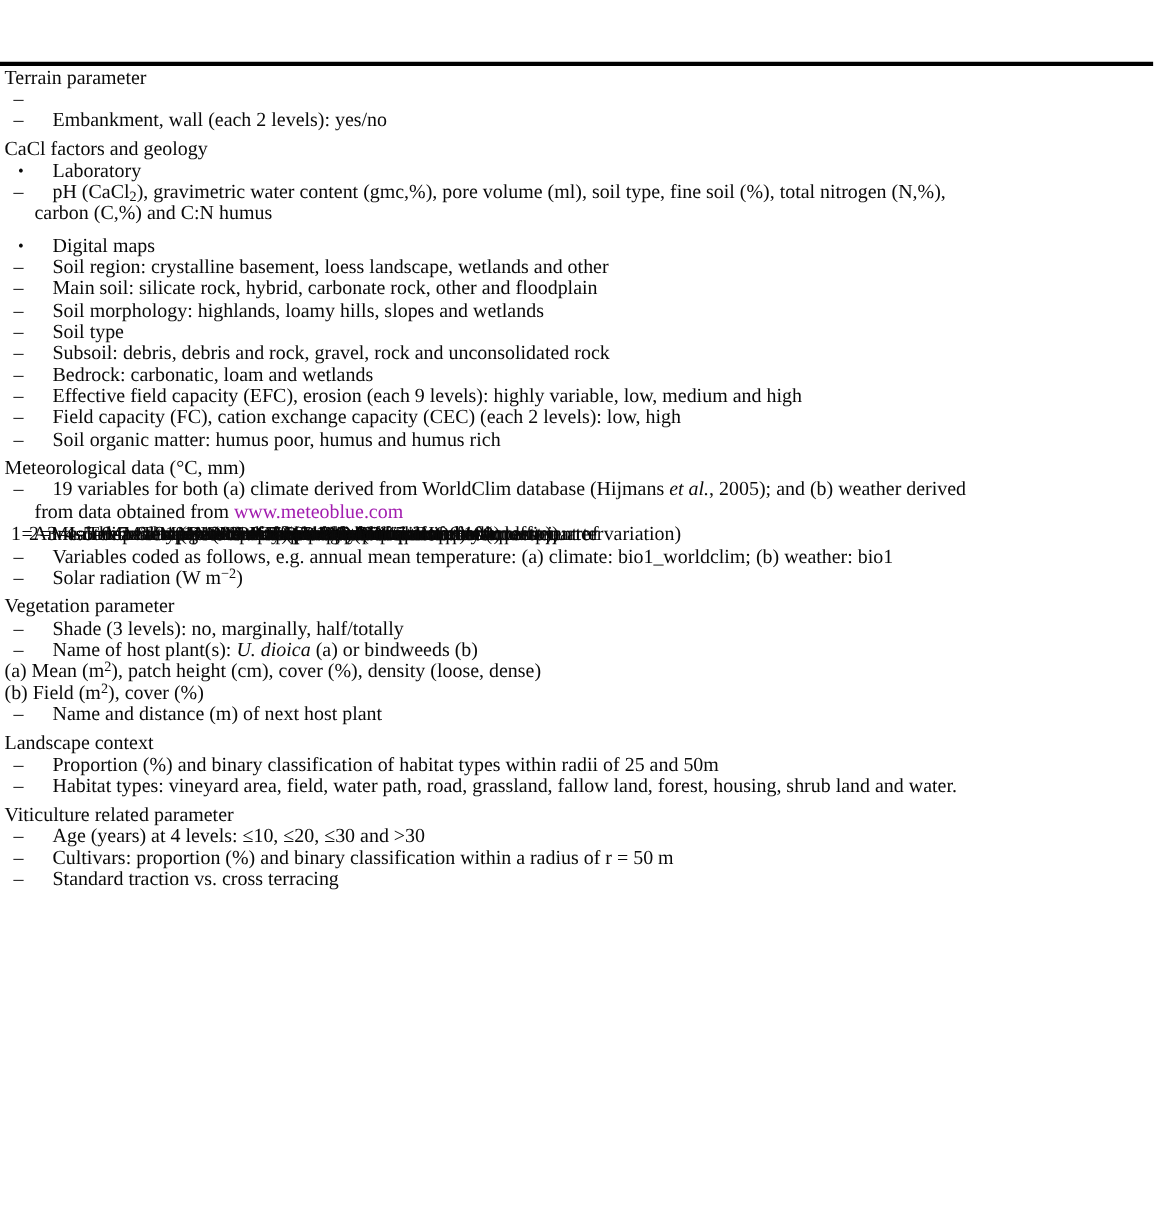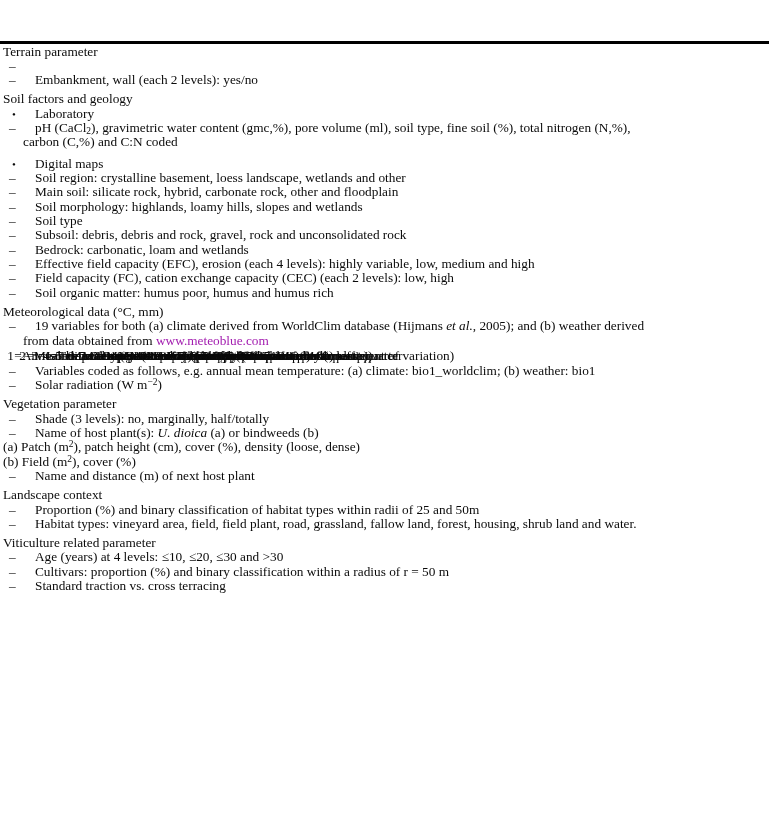--- a/index.html
+++ b/index.html
@@ -46,48 +46,48 @@
 
 <div class="sheet">
   <div class="rule-top"></div>
   <div class="content">
       <div class="section">
         <div class="line header">Terrain parameter</div>
         <div class="line item dash"><span class="marker dashm">–</span></div>
         <div class="line item dash"><span class="marker dashm">–</span><span>Embankment, wall (each 2 levels): yes/no</span></div>
       </div>
       <div class="section gap">
-        <div class="line header">Soil factors and geology</div>
+        <div class="line header">CaCl factors and geology</div>
         <div class="line item bullet"><span class="marker bulletm">•</span><span>Laboratory</span></div>
         <div class="line item dash"><span class="marker dashm">–</span><span>pH (CaCl</span><sub>2</sub><span>), gravimetric water content (gmc,%), pore volume (ml), soil type, fine soil (%), total nitrogen (N,%),</span></div>
-        <div class="line item cont"><span>carbon (C,%) and C:N coded</span></div>
+        <div class="line item cont"><span>carbon (C,%) and C:N humus</span></div>
         <div class="line item bullet gap2"><span class="marker bulletm">•</span><span>Digital maps</span></div>
         <div class="line item dash"><span class="marker dashm">–</span><span>Soil region: crystalline basement, loess landscape, wetlands and other</span></div>
         <div class="line item dash"><span class="marker dashm">–</span><span>Main soil: silicate rock, hybrid, carbonate rock, other and floodplain</span></div>
         <div class="line item dash"><span class="marker dashm">–</span><span>Soil morphology: highlands, loamy hills, slopes and wetlands</span></div>
         <div class="line item dash"><span class="marker dashm">–</span><span>Soil type</span></div>
         <div class="line item dash"><span class="marker dashm">–</span><span>Subsoil: debris, debris and rock, gravel, rock and unconsolidated rock</span></div>
         <div class="line item dash"><span class="marker dashm">–</span><span>Bedrock: carbonatic, loam and wetlands</span></div>
-        <div class="line item dash"><span class="marker dashm">–</span><span>Effective field capacity (EFC), erosion (each 4 levels): highly variable, low, medium and high</span></div>
+        <div class="line item dash"><span class="marker dashm">–</span><span>Effective field capacity (EFC), erosion (each 9 levels): highly variable, low, medium and high</span></div>
         <div class="line item dash"><span class="marker dashm">–</span><span>Field capacity (FC), cation exchange capacity (CEC) (each 2 levels): low, high</span></div>
         <div class="line item dash"><span class="marker dashm">–</span><span>Soil organic matter: humus poor, humus and humus rich</span></div>
       </div>
       <div class="section gap"><div class="line header">Meteorological data (°C, mm)</div><div class="line item dash"><span class="marker dashm">–</span><span>19 variables for both (a) climate derived from WorldClim database (Hijmans </span><span class="it">et al.</span><span>, 2005); and (b) weather derived</span></div><div class="line item cont"><span>from data obtained from </span><span class="link">www.meteoblue.com</span></div><div class="line item num"><span class="num">1</span><span class="eq">=</span><span>Annual mean temperature</span></div><div class="line item num"><span class="num">2</span><span class="eq">=</span><span>Mean diurnal range (Mean of monthly (max temp − min temp))</span></div><div class="line item num"><span class="num">3</span><span class="eq">=</span><span>Isothermality (BIO2/BIO7) (× 100)</span></div><div class="line item num"><span class="num">4</span><span class="eq">=</span><span>Temperature seasonality (Standard Deviation ×100)</span></div><div class="line item num"><span class="num">5</span><span class="eq">=</span><span>Max temperature of warmest month</span></div><div class="line item num"><span class="num">6</span><span class="eq">=</span><span>Min temperature of coldest month</span></div><div class="line item num"><span class="num">7</span><span class="eq">=</span><span>Temperature annual range (BIO5–BIO6)</span></div><div class="line item num"><span class="num">8</span><span class="eq">=</span><span>Mean temperature of wettest quarter</span></div><div class="line item num"><span class="num">9</span><span class="eq">=</span><span>Mean temperature of driest quarter</span></div><div class="line item num"><span class="num">10</span><span class="eq">=</span><span>Mean temperature of warmest quarter</span></div><div class="line item num"><span class="num">11</span><span class="eq">=</span><span>Mean temperature of coldest quarter</span></div><div class="line item num"><span class="num">12</span><span class="eq">=</span><span>Annual precipitation</span></div><div class="line item num"><span class="num">13</span><span class="eq">=</span><span>Precipitation of wettest month</span></div><div class="line item num"><span class="num">14</span><span class="eq">=</span><span>Precipitation of driest month</span></div><div class="line item num"><span class="num">15</span><span class="eq">=</span><span>Precipitation seasonality (coefficient of variation)</span></div><div class="line item num"><span class="num">16</span><span class="eq">=</span><span>Precipitation of wettest quarter</span></div><div class="line item num"><span class="num">17</span><span class="eq">=</span><span>Precipitation of driest quarter</span></div><div class="line item num"><span class="num">18</span><span class="eq">=</span><span>Precipitation of warmest quarter</span></div><div class="line item num"><span class="num">19</span><span class="eq">=</span><span>Precipitation of coldest quarter</span></div><div class="line item dash"><span class="marker dashm">–</span><span>Variables coded as follows, e.g. annual mean temperature: (a) climate: bio1_worldclim; (b) weather: bio1</span></div><div class="line item dash"><span class="marker dashm">–</span><span>Solar radiation (W m</span><sup>−2</sup><span>)</span></div></div>
       <div class="section gap">
         <div class="line header">Vegetation parameter</div>
         <div class="line item dash"><span class="marker dashm">–</span><span>Shade (3 levels): no, marginally, half/totally</span></div>
         <div class="line item dash"><span class="marker dashm">–</span><span>Name of host plant(s): </span><span class="it">U. dioica</span><span> (a) or bindweeds (b)</span></div>
-        <div class="line item label"><span>(a) Patch (m</span><sup>2</sup><span>), patch height (cm), cover (%), density (loose, dense)</span></div>
+        <div class="line item label"><span>(a) Mean (m</span><sup>2</sup><span>), patch height (cm), cover (%), density (loose, dense)</span></div>
         <div class="line item label"><span>(b) Field (m</span><sup>2</sup><span>), cover (%)</span></div>
         <div class="line item dash"><span class="marker dashm">–</span><span>Name and distance (m) of next host plant</span></div>
       </div>
       <div class="section gap">
         <div class="line header">Landscape context</div>
         <div class="line item dash"><span class="marker dashm">–</span><span>Proportion (%) and binary classification of habitat types within radii of 25 and 50m</span></div>
-        <div class="line item dash"><span class="marker dashm">–</span><span>Habitat types: vineyard area, field, field plant, road, grassland, fallow land, forest, housing, shrub land and water.</span></div>
+        <div class="line item dash"><span class="marker dashm">–</span><span>Habitat types: vineyard area, field, water path, road, grassland, fallow land, forest, housing, shrub land and water.</span></div>
       </div>
       <div class="section gap">
         <div class="line header">Viticulture related parameter</div>
         <div class="line item dash"><span class="marker dashm">–</span><span>Age (years) at 4 levels: ≤10, ≤20, ≤30 and &gt;30</span></div>
         <div class="line item dash"><span class="marker dashm">–</span><span>Cultivars: proportion (%) and binary classification within a radius of r = 50 m</span></div>
         <div class="line item dash"><span class="marker dashm">–</span><span>Standard traction vs. cross terracing</span></div>
       </div>
     </div>
   <div class="rule-bottom"></div>
 </div>

